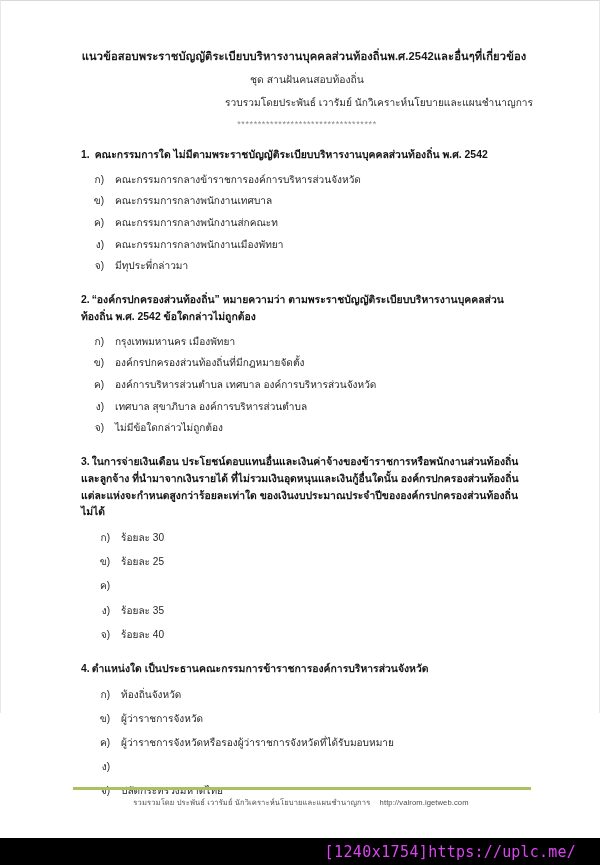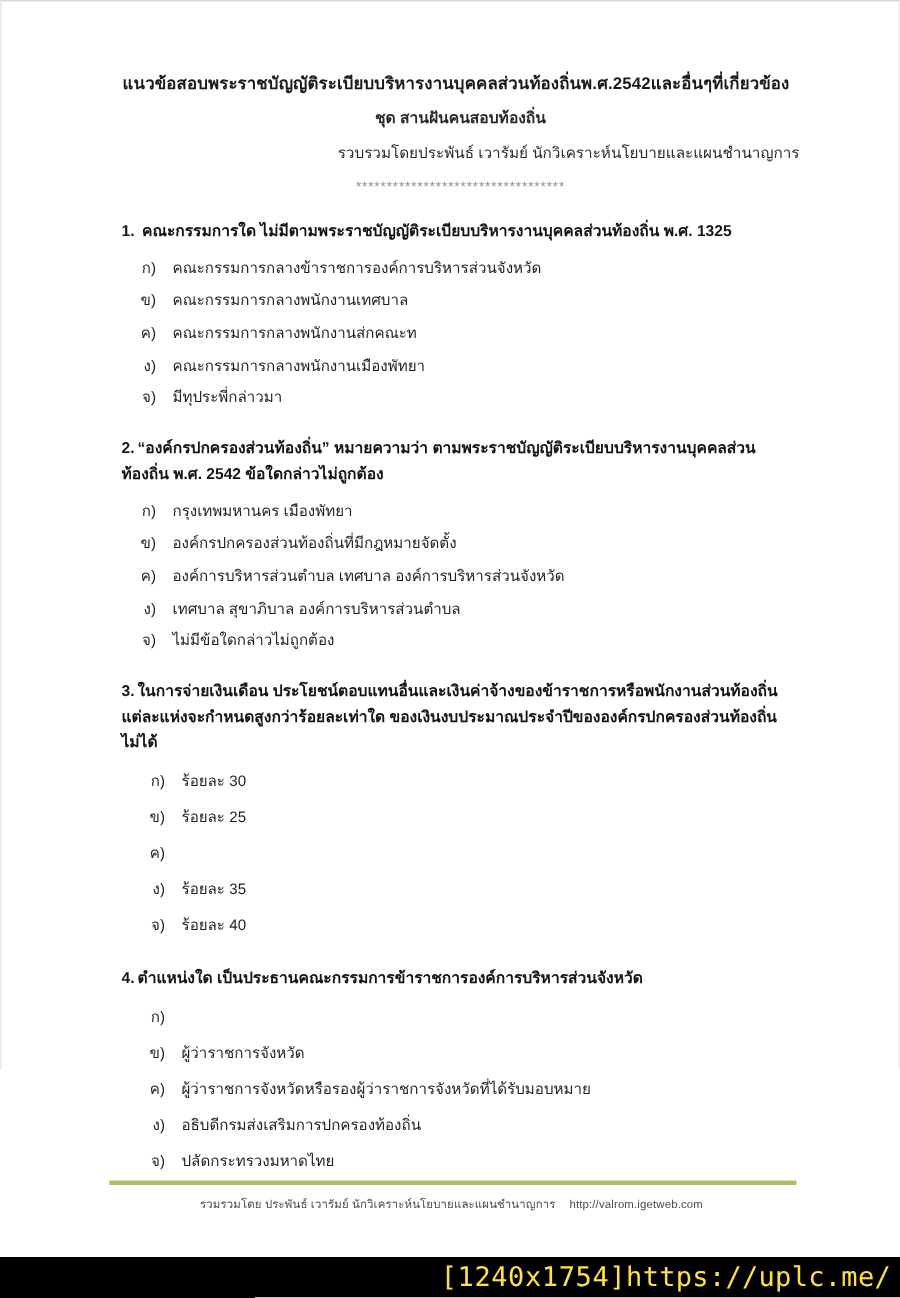--- a/index.html
+++ b/index.html
@@ -46,21 +46,20 @@
     line-height: 1.35;
     white-space: nowrap;
     margin-left: -6px;
   }
   .doc-subtitle {
     font-size: 10.4px;
     color: #2a2a2a;
     text-align: center;
     margin-top: 9px;
     line-height: 1.4;
-    font-weight: bold;
   }
   .doc-byline {
     font-size: 10.2px;
     color: #2a2a2a;
     text-align: right;
     margin-top: 8px;
     line-height: 1.4;
   }
   .divider-stars {
     text-align: center;
@@ -155,44 +154,44 @@
     left: 0;
     top: 838px;
     width: 600px;
     height: 27px;
     background: #000000;
     display: flex;
     align-items: center;
     justify-content: flex-end;
   }
   .watermark-text {
-    color: #fde047;
+    color: #d946ef;
     font-family: "DejaVu Sans Mono", "Liberation Mono", monospace;
-    font-size: 18px;
+    font-size: 15px;
     letter-spacing: 0.2px;
-    padding-right: 6px;
+    padding-right: 24px;
     white-space: nowrap;
   }
   .watermark-dims { letter-spacing: 0.4px; }
 </style>
 </head>
 <body>
 
 <div class="page-sheet">
   <div class="page-body">
 
     <div class="doc-title">แนวข้อสอบพระราชบัญญัติระเบียบบริหารงานบุคคลส่วนท้องถิ่นพ.ศ.2542และอื่นๆที่เกี่ยวข้อง</div>
     <div class="doc-subtitle">ชุด สานฝันคนสอบท้องถิ่น</div>
     <div class="doc-byline">รวบรวมโดยประพันธ์ เวารัมย์ นักวิเคราะห์นโยบายและแผนชำนาญการ</div>
     <div class="divider-stars">**********************************</div>
 
     <div class="question-block first">
       <div class="question-line">
         <span class="q-num">1.</span>
-        <span class="q-text">คณะกรรมการใด ไม่มีตามพระราชบัญญัติระเบียบบริหารงานบุคคลส่วนท้องถิ่น พ.ศ. 1325</span>
+        <span class="q-text">คณะกรรมการใด ไม่มีตามพระราชบัญญัติระเบียบบริหารงานบุคคลส่วนท้องถิ่น พ.ศ. 2542</span>
       </div>
       <div class="choices">
         <div class="choice-row">
           <span class="choice-key">ก)</span>
           <span class="choice-text">คณะกรรมการกลางข้าราชการองค์การบริหารส่วนจังหวัด</span>
         </div>
         <div class="choice-row">
           <span class="choice-key">ข)</span>
           <span class="choice-text">คณะกรรมการกลางพนักงานเทศบาล</span>
         </div>
@@ -239,20 +238,21 @@
           <span class="choice-text">ไม่มีข้อใดกล่าวไม่ถูกต้อง</span>
         </div>
       </div>
     </div>
 
     <div class="question-block">
       <div class="question-line">
         <span class="q-num pad">3.</span>
         <span class="q-text">ในการจ่ายเงินเดือน ประโยชน์ตอบแทนอื่นและเงินค่าจ้างของข้าราชการหรือพนักงานส่วนท้องถิ่น</span>
       </div>
+      <div class="q-cont">และลูกจ้าง ที่นำมาจากเงินรายได้ ที่ไม่รวมเงินอุดหนุนและเงินกู้อื่นใดนั้น องค์กรปกครองส่วนท้องถิ่น</div>
       <div class="q-cont">แต่ละแห่งจะกำหนดสูงกว่าร้อยละเท่าใด ของเงินงบประมาณประจำปีขององค์กรปกครองส่วนท้องถิ่น</div>
       <div class="q-cont">ไม่ได้</div>
       <div class="choices wide loose">
         <div class="choice-row">
           <span class="choice-key">ก)</span>
           <span class="choice-text">ร้อยละ 30</span>
         </div>
         <div class="choice-row">
           <span class="choice-key">ข)</span>
           <span class="choice-text">ร้อยละ 25</span>
@@ -272,32 +272,32 @@
     </div>
 
     <div class="question-block">
       <div class="question-line">
         <span class="q-num pad">4.</span>
         <span class="q-text">ตำแหน่งใด เป็นประธานคณะกรรมการข้าราชการองค์การบริหารส่วนจังหวัด</span>
       </div>
       <div class="choices wide loose">
         <div class="choice-row">
           <span class="choice-key">ก)</span>
+          <span class="choice-text">ท้องถิ่นจังหวัด</span>
         </div>
         <div class="choice-row">
           <span class="choice-key">ข)</span>
           <span class="choice-text">ผู้ว่าราชการจังหวัด</span>
         </div>
         <div class="choice-row">
           <span class="choice-key">ค)</span>
           <span class="choice-text">ผู้ว่าราชการจังหวัดหรือรองผู้ว่าราชการจังหวัดที่ได้รับมอบหมาย</span>
         </div>
         <div class="choice-row">
           <span class="choice-key">ง)</span>
-          <span class="choice-text">อธิบดีกรมส่งเสริมการปกครองท้องถิ่น</span>
         </div>
         <div class="choice-row">
           <span class="choice-key">จ)</span>
           <span class="choice-text"> ปลัดกระทรวงมหาดไทย</span>
         </div>
       </div>
     </div>
 
   </div>
 

